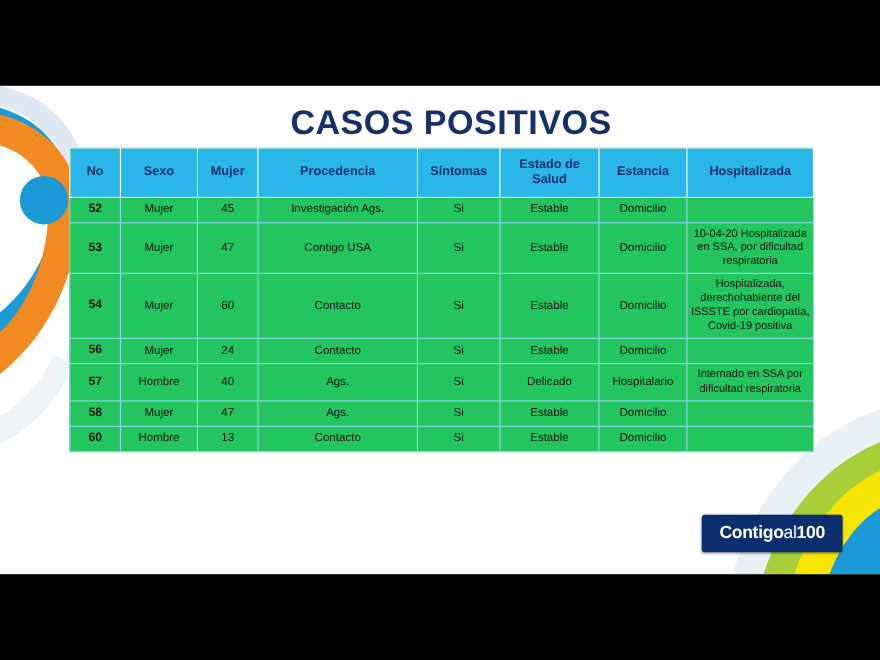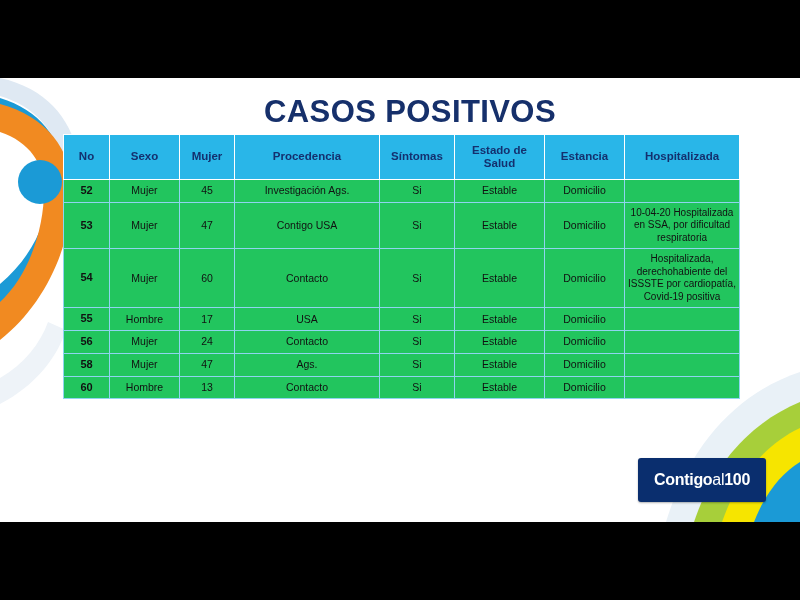--- a/index.html
+++ b/index.html
@@ -112,21 +112,21 @@
   col.c-estado  { width: 90px; }
   col.c-estancia{ width: 80px; }
   col.c-obs     { width: 115px; }
 
   
   .logo {
     position: absolute;
     right: 34px;
     bottom: 20px;
     width: 128px;
-    height: 44px;
+    height: 34px;
     background: #0a2e6e;
     border-radius: 3px;
     display: flex;
     align-items: center;
     justify-content: center;
     box-shadow: 0 1px 2px rgba(0,0,0,0.3);
   }
   .logo-text {
     color: #ffffff;
     font-size: 16px;
@@ -212,38 +212,38 @@
             <td class="num">54</td>
             <td>Mujer</td>
             <td>60</td>
             <td>Contacto</td>
             <td>Si</td>
             <td>Estable</td>
             <td>Domicilio</td>
             <td class="obs">Hospitalizada, derechohabiente del ISSSTE por cardiopatía, Covid-19 positiva</td>
           </tr>
           <tr>
-            <td class="num">55</td>
-            <td>Hombre</td>
-            <td>17</td>
-            <td>USA</td>
-            <td>Si</td>
-            <td>Estable</td>
-            <td>Domicilio</td>
-            <td class="obs"></td>
-          </tr>
-          <tr>
             <td class="num">56</td>
             <td>Mujer</td>
             <td>24</td>
             <td>Contacto</td>
             <td>Si</td>
             <td>Estable</td>
             <td>Domicilio</td>
             <td class="obs"></td>
+          </tr>
+          <tr>
+            <td class="num">57</td>
+            <td>Hombre</td>
+            <td>40</td>
+            <td>Ags.</td>
+            <td>Si</td>
+            <td>Delicado</td>
+            <td>Hospitalario</td>
+            <td class="obs">Internado en SSA por dificultad respiratoria</td>
           </tr>
           <tr>
             <td class="num">58</td>
             <td>Mujer</td>
             <td>47</td>
             <td>Ags.</td>
             <td>Si</td>
             <td>Estable</td>
             <td>Domicilio</td>
             <td class="obs"></td>

